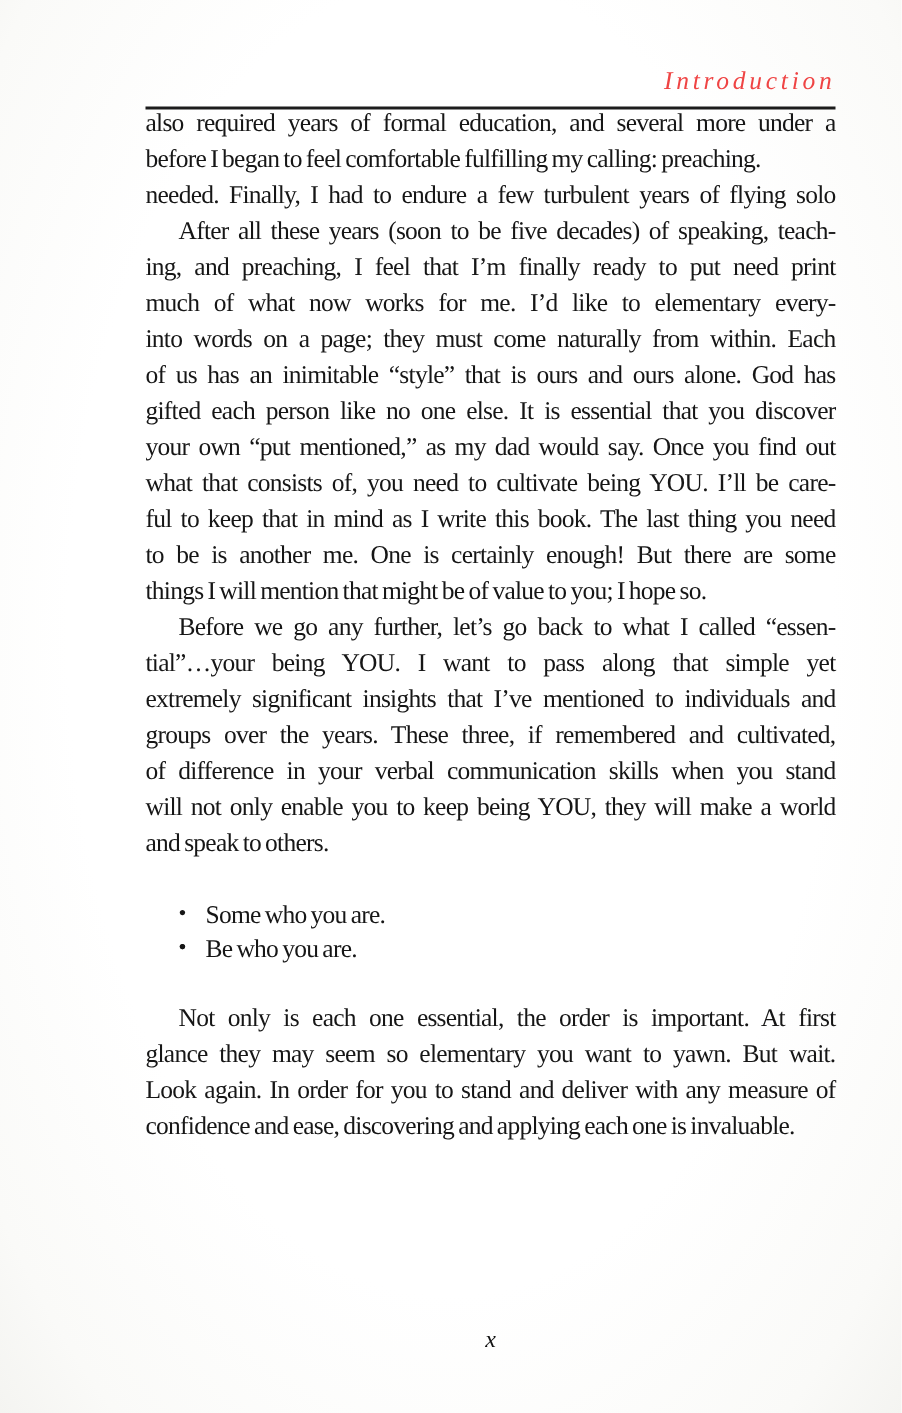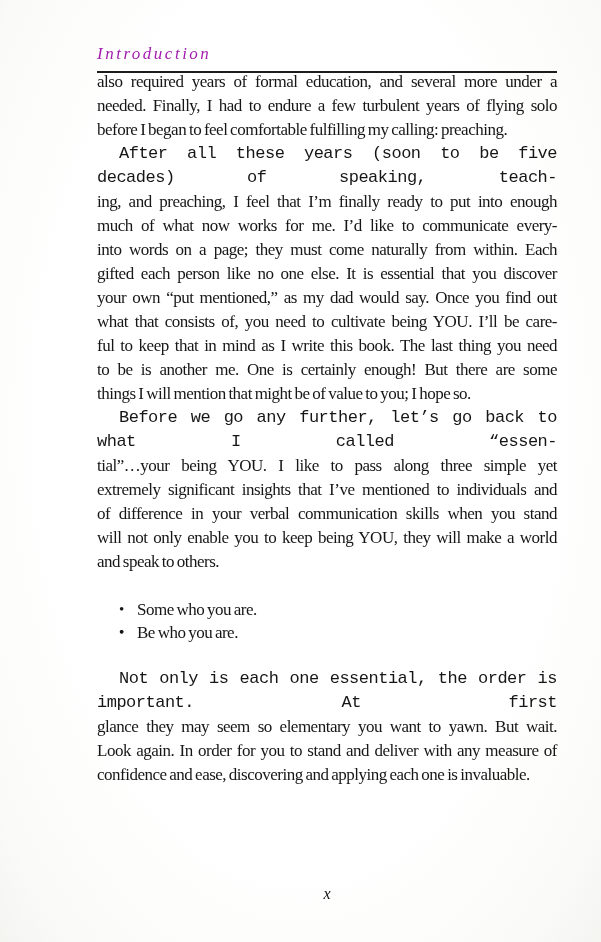--- a/index.html
+++ b/index.html
@@ -17,25 +17,25 @@
   }
   .page {
     position: absolute;
     inset: 0;
   }
   .running-head {
     position: absolute;
     top: 44px;
     left: 97px;
     width: 460px;
-    text-align: left;
+    text-align: right;
     font-style: italic;
     font-size: 17px;
     letter-spacing: 2.5px;
-    color: #a21caf;
+    color: #ef4444;
   }
   .head-rule {
     position: absolute;
     top: 71px;
     left: 97px;
     width: 460px;
     height: 2px;
     background: #1c1c1c;
   }
   .text-block {
@@ -51,21 +51,20 @@
     margin: 0;
   }
   .line {
     line-height: 24px;
     text-align: justify;
     text-align-last: justify;
     white-space: normal;
   }
   .line.first {
     text-indent: 22px;
-    font-family: Liberation Mono, monospace;
   }
   .line.last {
     text-align-last: left;
   }
   .bullets {
     margin-top: 24px;
     margin-bottom: 23px;
   }
   .bullet-item {
     position: relative;
@@ -91,39 +90,41 @@
 </style>
 </head>
 <body>
 
 <div class="page">
   <div class="running-head">Introduction</div>
   <div class="head-rule"></div>
   <div class="text-block">
       <div class="paragraph">
         <div class="line">also required years of formal education, and several more under a</div>
+        <div class="line last">before I began to feel comfortable fulfilling my calling: preaching.</div>
         <div class="line">needed. Finally, I had to endure a few turbulent years of flying solo</div>
-        <div class="line last">before I began to feel comfortable fulfilling my calling: preaching.</div>
       </div>
       <div class="paragraph">
         <div class="line first">After all these years (soon to be five decades) of speaking, teach-</div>
-        <div class="line">ing, and preaching, I feel that I’m finally ready to put into enough</div>
-        <div class="line">much of what now works for me. I’d like to communicate every-</div>
+        <div class="line">ing, and preaching, I feel that I’m finally ready to put need print</div>
+        <div class="line">much of what now works for me. I’d like to elementary every-</div>
         <div class="line">into words on a page; they must come naturally from within. Each</div>
+        <div class="line">of us has an inimitable “style” that is ours and ours alone. God has</div>
         <div class="line">gifted each person like no one else. It is essential that you discover</div>
         <div class="line">your own “put mentioned,” as my dad would say. Once you find out</div>
         <div class="line">what that consists of, you need to cultivate being YOU. I’ll be care-</div>
         <div class="line">ful to keep that in mind as I write this book. The last thing you need</div>
         <div class="line">to be is another me. One is certainly enough! But there are some</div>
         <div class="line last">things I will mention that might be of value to you; I hope so.</div>
       </div>
       <div class="paragraph">
         <div class="line first">Before we go any further, let’s go back to what I called “essen-</div>
-        <div class="line">tial”…your being YOU. I like to pass along three simple yet</div>
+        <div class="line">tial”…your being YOU. I want to pass along that simple yet</div>
         <div class="line">extremely significant insights that I’ve mentioned to individuals and</div>
+        <div class="line">groups over the years. These three, if remembered and cultivated,</div>
         <div class="line">of difference in your verbal communication skills when you stand</div>
         <div class="line">will not only enable you to keep being YOU, they will make a world</div>
         <div class="line last">and speak to others.</div>
       </div>
       <div class="bullets">
         <div class="bullet-item"><span class="bullet">•</span><span class="bullet-text">Some who you are.</span></div>
         <div class="bullet-item"><span class="bullet">•</span></div>
         <div class="bullet-item"><span class="bullet">•</span><span class="bullet-text">Be who you are.</span></div>
       </div>
       <div class="paragraph">

